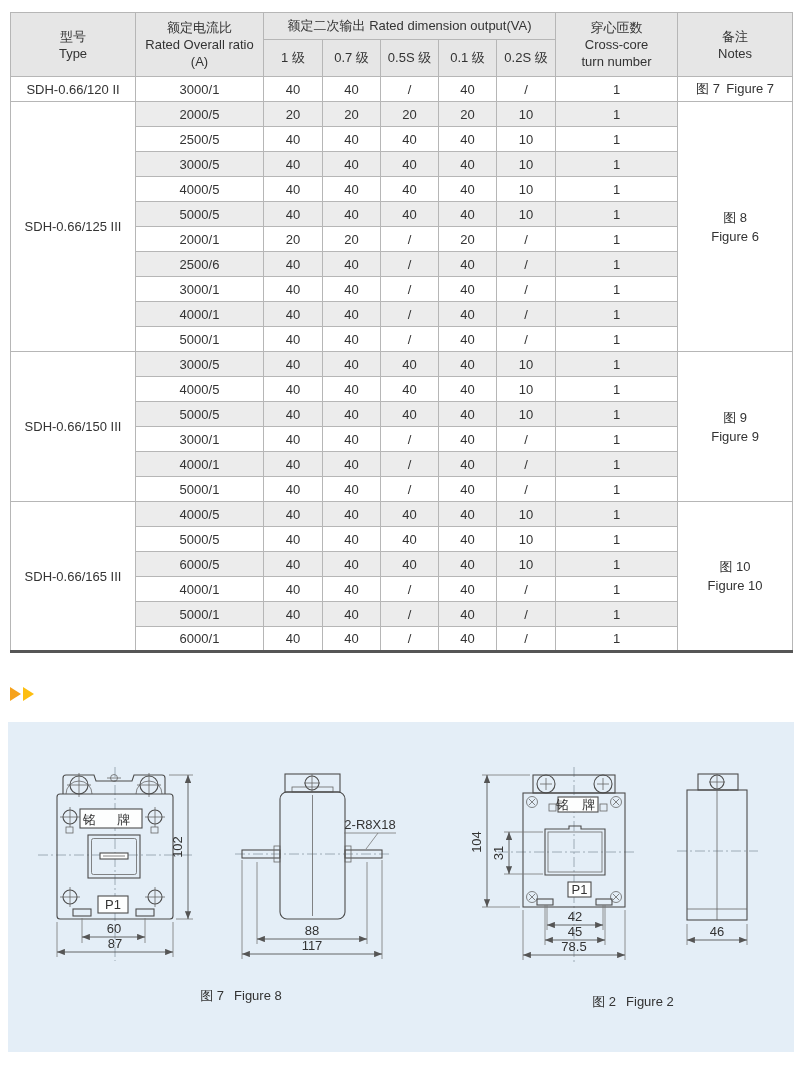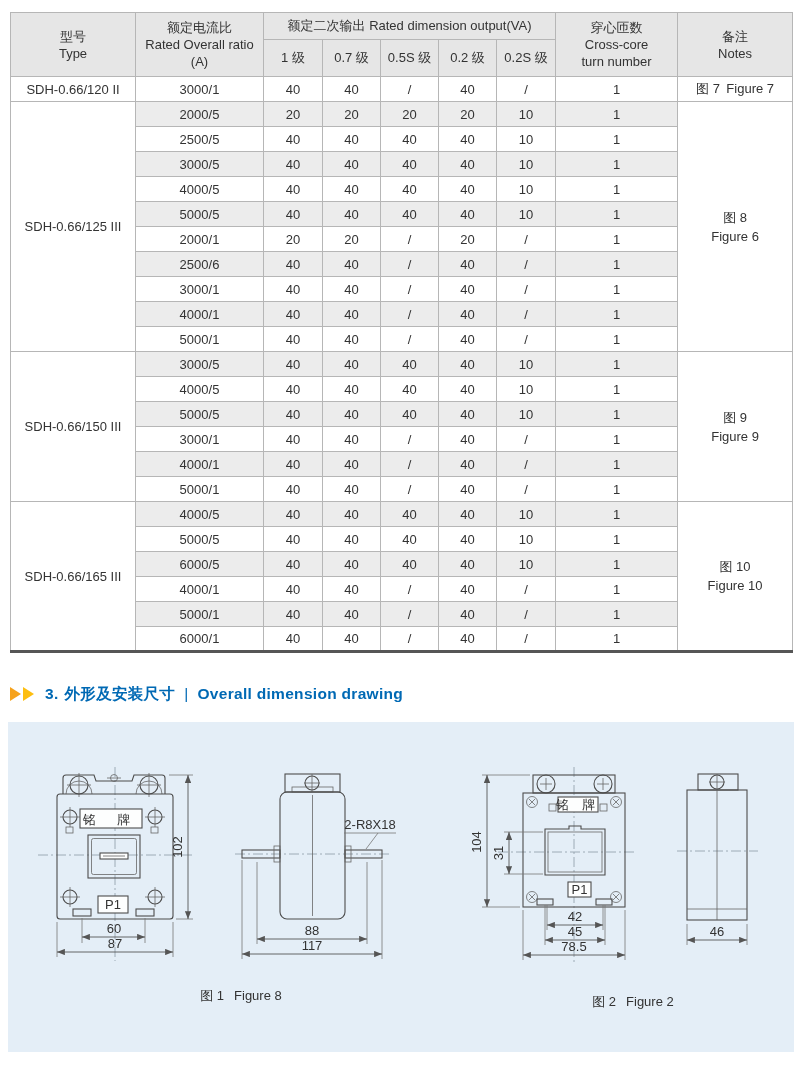--- a/index.html
+++ b/index.html
@@ -86,21 +86,21 @@
       </th>
       <th rowspan="2">
         <div>备注</div>
         <div>Notes</div>
       </th>
     </tr>
     <tr class="h2">
       <th>1 级</th>
       <th>0.7 级</th>
       <th>0.5S 级</th>
-      <th>0.2 级</th>
+      <th>0.1 级</th>
       <th>0.2S 级</th>
     </tr>
   </thead>
   <tbody>
       <tr>
         <td rowspan="1" class="type-cell">SDH-0.66/120 II</td>
         <td>3000/1</td>
         <td>40</td>
         <td>40</td>
         <td>/</td>
@@ -321,23 +321,20 @@
         <td>40</td>
         <td>/</td>
         <td>1</td>
       </tr>
     </tbody>
 </table>
 
 <div class="section-title">
   <span class="tri tri-1"></span>
   <span class="tri tri-2"></span>
-  <span class="title-text">
-    <span class="t-num">3.</span><span>外形及安装尺寸</span><span class="divider">|</span><span>Overall dimension drawing</span>
-  </span>
 </div>
 
 <div class="panel">
 
   <svg class="fig" style="left:22px;top:25px" width="220" height="230" viewBox="0 0 220 230">
     <defs>
       <marker id="ma" viewBox="0 0 10 8" markerWidth="9" markerHeight="7" refX="10" refY="4" orient="auto-start-reverse">
         <path d="M0 0L10 4L0 8z" fill="#555"></path>
       </marker>
     </defs>
@@ -498,18 +495,18 @@
     <rect class="ol" x="37" y="43" width="60" height="130"></rect>
     <line class="thin" x1="67" y1="43" x2="67" y2="173"></line>
     <line class="thin" x1="37" y1="162" x2="97" y2="162"></line>
     <line class="ext" x1="37" y1="177" x2="37" y2="198"></line>
       <line class="ext" x1="97" y1="177" x2="97" y2="198"></line>
     <line class="dim" x1="37" y1="193" x2="97" y2="193" marker-start="url(#md)" marker-end="url(#md)"></line>
     <text x="67" y="189" text-anchor="middle">46</text>
   </svg>
 
   <div class="caption" style="left:158px;top:265px;width:150px">
-    <span>图 1</span><span>Figure 8</span>
+    <span>图 7</span><span>Figure 8</span>
   </div>
   <div class="caption" style="left:545px;top:271px;width:160px">
     <span>图 2</span><span>Figure 2</span>
   </div>
 </div>
 
 </body></html>

